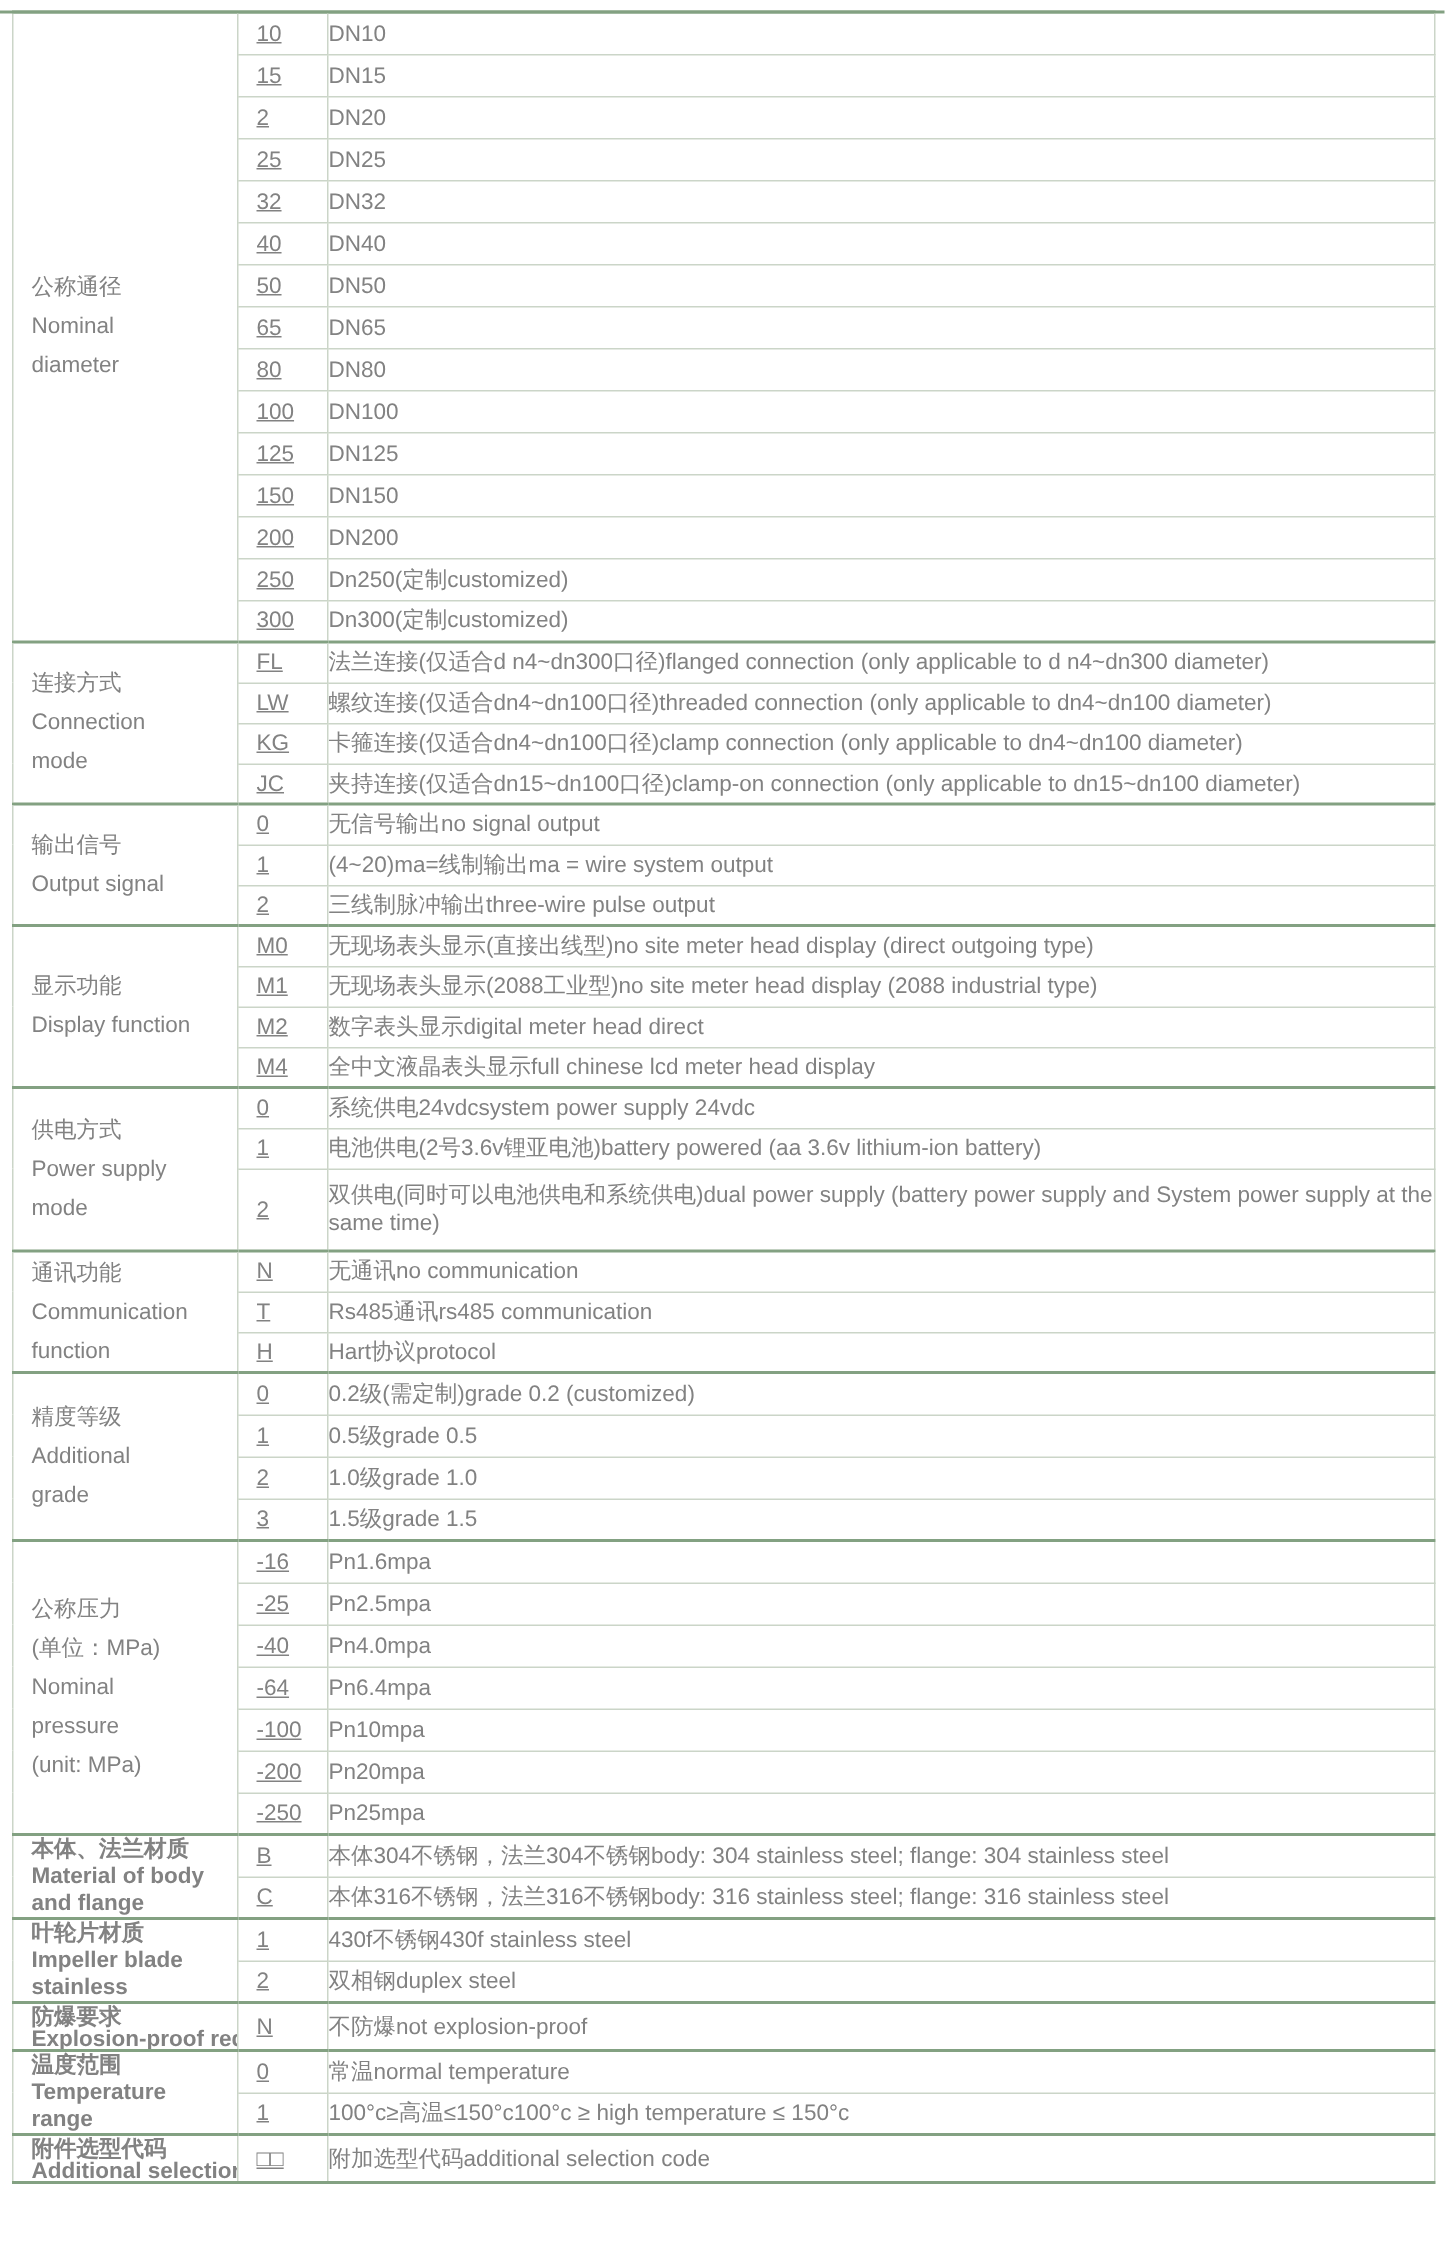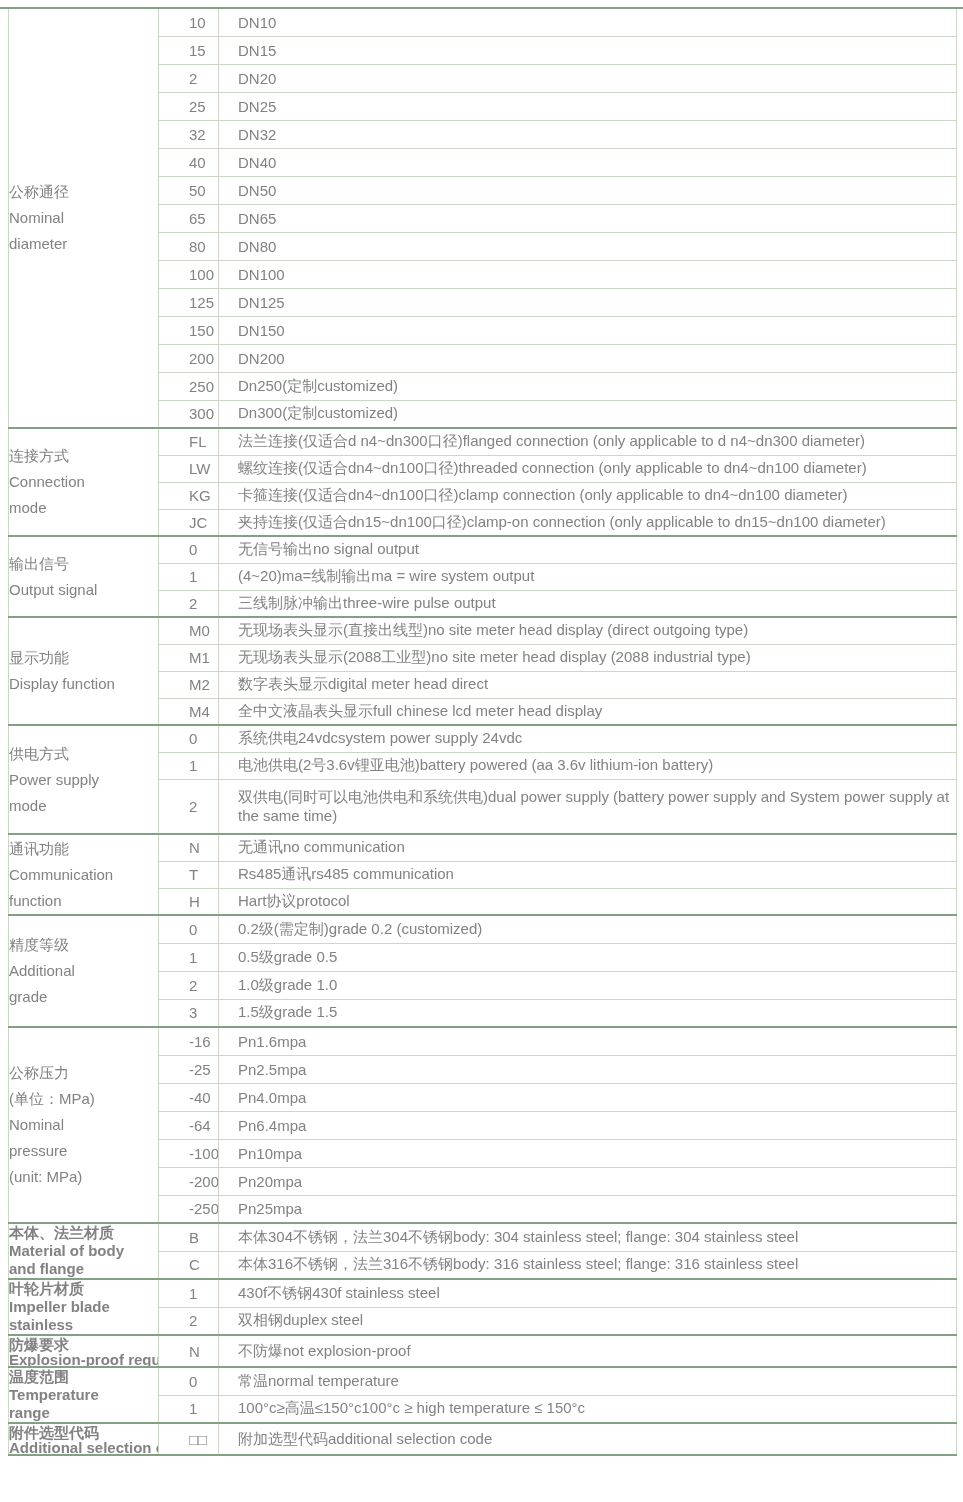--- a/index.html
+++ b/index.html
@@ -36,32 +36,33 @@
   }
   tbody tr{height:27px;}
   tbody:nth-of-type(1) tr,
   tbody:nth-of-type(7) tr,
   tbody:nth-of-type(8) tr,
   tbody:nth-of-type(10) tr,
   tbody:nth-of-type(13) tr{height:28px;}
   tr.tall{height:55px;}
   tbody.section > tr:first-child > td{border-top:2px solid #83a182;}
   td.cat-cell{
-    padding-left:0;
+    padding-left:12px;
     line-height:26px;
   }
   td.cat-cell.tight{line-height:18px;font-weight:bold;}
   .cat-line{white-space:nowrap;}
   .small-line{font-size:15px;line-height:12px;}
   td.code-cell{
-    padding-left:30px;
+    padding-left:12px;
     white-space:nowrap;
+    text-decoration:underline;
   }
   td.desc-cell{
-    padding-left:19px;
+    padding-left:0;
     white-space:nowrap;
   }
   td.desc-cell.wrap{
     white-space:normal;
     line-height:19px;
   }
 </style>
 </head>
 <body>
 

